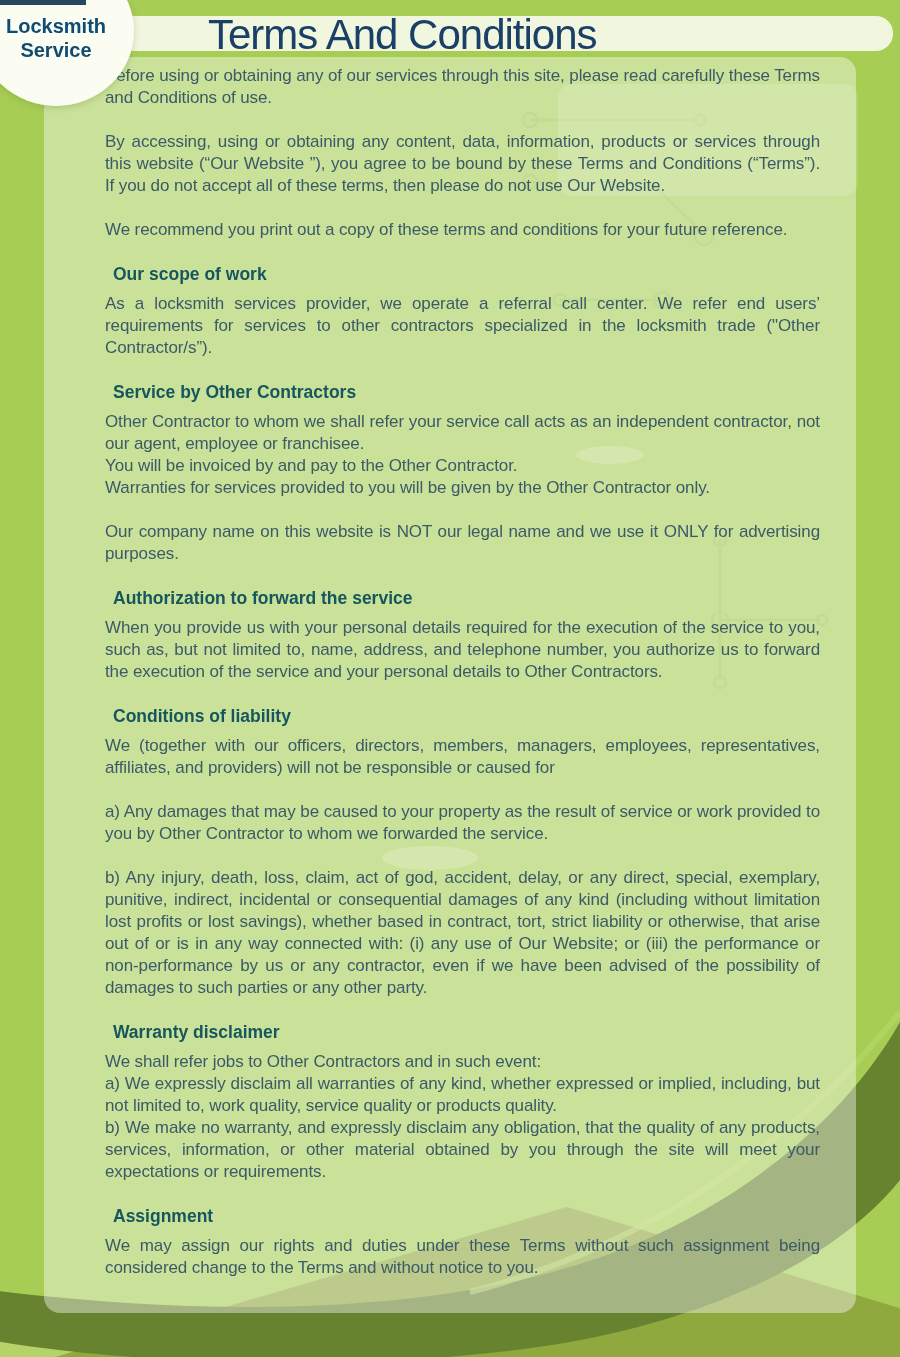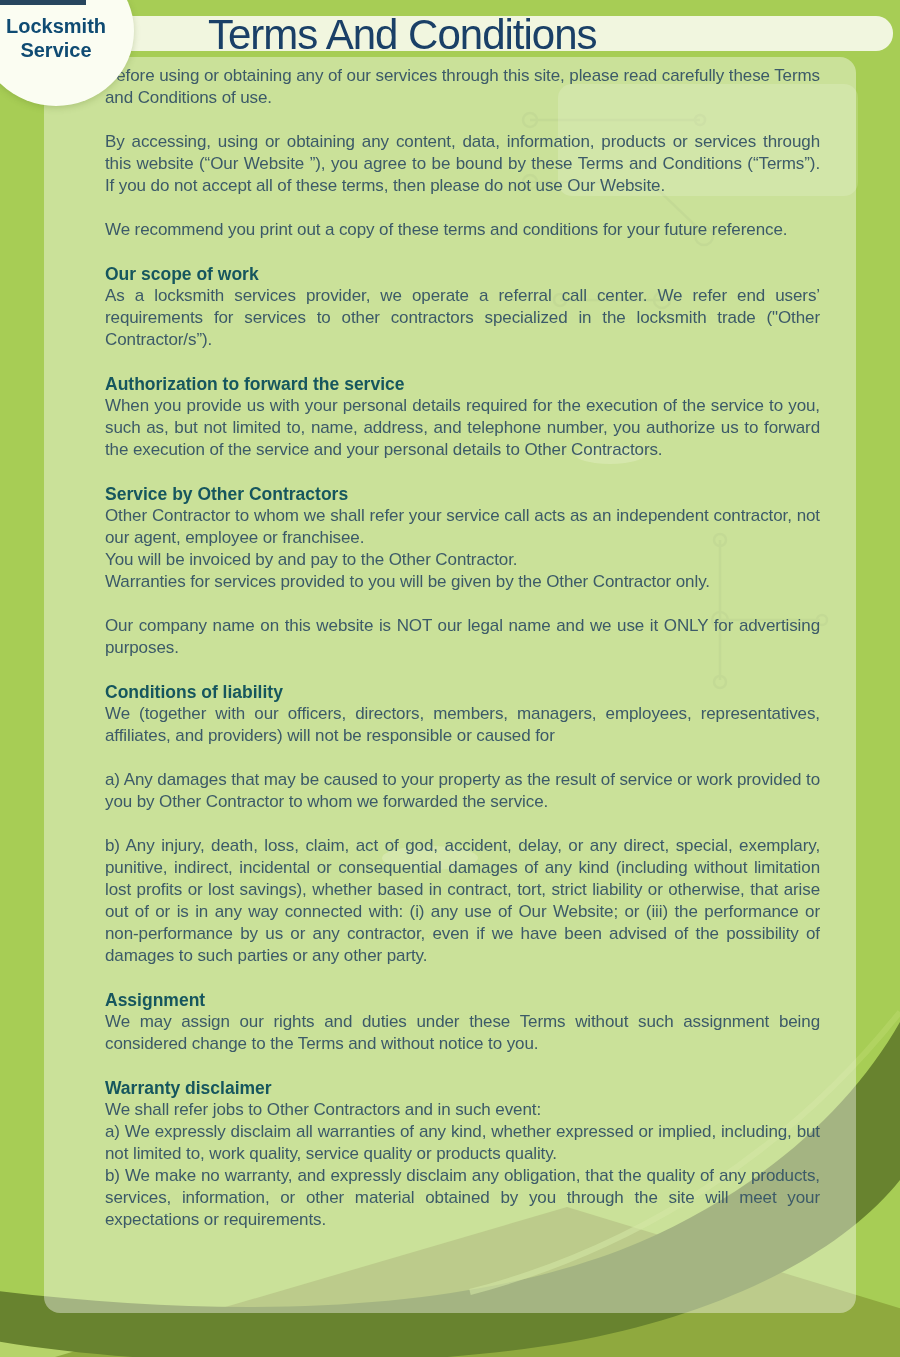--- a/index.html
+++ b/index.html
@@ -24,21 +24,21 @@
     padding:8px 36px 0 61px;
   }
   .panel p{
     margin:0 0 22px 0;
     font-size:17px;line-height:22px;letter-spacing:-0.1px;
     color:#3c5a68;
     text-align:justify;
     white-space:pre-line;
   }
   .panel h2{
-    margin:0;
+    margin:8px;
     font-size:17.5px;line-height:22px;
     color:#16565e;
     font-weight:bold;
     text-align:left;
   }
   
   .title-band{
     position:absolute;left:98px;top:16px;width:795px;height:35px;
     background:#f1f6df;
     border-radius:0 17px 17px 0;
@@ -119,49 +119,49 @@
       <p>By accessing, using or obtaining any content, data, information, products or services through this website (“Our Website ”), you agree to be bound by these Terms and Conditions (“Terms”). If you do not accept all of these terms, then please do not use Our Website.</p>
       <p>We recommend you print out a copy of these terms and conditions for your future reference.</p>
     </section>
 
     <section>
       <h2>Our scope of work</h2>
       <p>As a locksmith services provider, we operate a referral call center. We refer end users’ requirements for services to other contractors specialized in the locksmith trade ("Other Contractor/s”).</p>
     </section>
 
     <section>
-      <h2>Authorization to forward the service</h2>
-      <p>When you provide us with your personal details required for the execution of the service to you, such as, but not limited to, name, address, and telephone number, you authorize us to forward the execution of the service and your personal details to Other Contractors.</p>
-    </section>
-
-    <section>
       <h2>Service by Other Contractors</h2>
       <p>Other Contractor to whom we shall refer your service call acts as an independent contractor, not our agent, employee or franchisee.
 You will be invoiced by and pay to the Other Contractor.
 Warranties for services provided to you will be given by the Other Contractor only.</p>
       <p>Our company name on this website is NOT our legal name and we use it ONLY for advertising purposes.</p>
+    </section>
+
+    <section>
+      <h2>Authorization to forward the service</h2>
+      <p>When you provide us with your personal details required for the execution of the service to you, such as, but not limited to, name, address, and telephone number, you authorize us to forward the execution of the service and your personal details to Other Contractors.</p>
     </section>
 
     <section>
       <h2>Conditions of liability</h2>
       <p>We (together with our officers, directors, members, managers, employees, representatives, affiliates, and providers) will not be responsible or caused for</p>
       <p>a) Any damages that may be caused to your property as the result of service or work provided to you by Other Contractor to whom we forwarded the service.</p>
       <p>b) Any injury, death, loss, claim, act of god, accident, delay, or any direct, special, exemplary, punitive, indirect, incidental or consequential damages of any kind (including without limitation lost profits or lost savings), whether based in contract, tort, strict liability or otherwise, that arise out of or is in any way connected with: (i) any use of Our Website; or (iii) the performance or non-performance by us or any contractor, even if we have been advised of the possibility of damages to such parties or any other party.</p>
     </section>
 
     <section>
-      <h2>Assignment</h2>
-      <p>We may assign our rights and duties under these Terms without such assignment being considered change to the Terms and without notice to you.</p>
-    </section>
-
-    <section>
       <h2>Warranty disclaimer</h2>
       <p>We shall refer jobs to Other Contractors and in such event:
 a) We expressly disclaim all warranties of any kind, whether expressed or implied, including, but not limited to, work quality, service quality or products quality.
 b) We make no warranty, and expressly disclaim any obligation, that the quality of any products, services, information, or other material obtained by you through the site will meet your expectations or requirements.</p>
+    </section>
+
+    <section>
+      <h2>Assignment</h2>
+      <p>We may assign our rights and duties under these Terms without such assignment being considered change to the Terms and without notice to you.</p>
     </section>
 
   </div>
 
   <div class="title-band"></div>
   <div class="page-title">Terms And Conditions</div>
 
   <div class="logo-circle">
     <div class="logo-text">
       <div>Locksmith</div>

